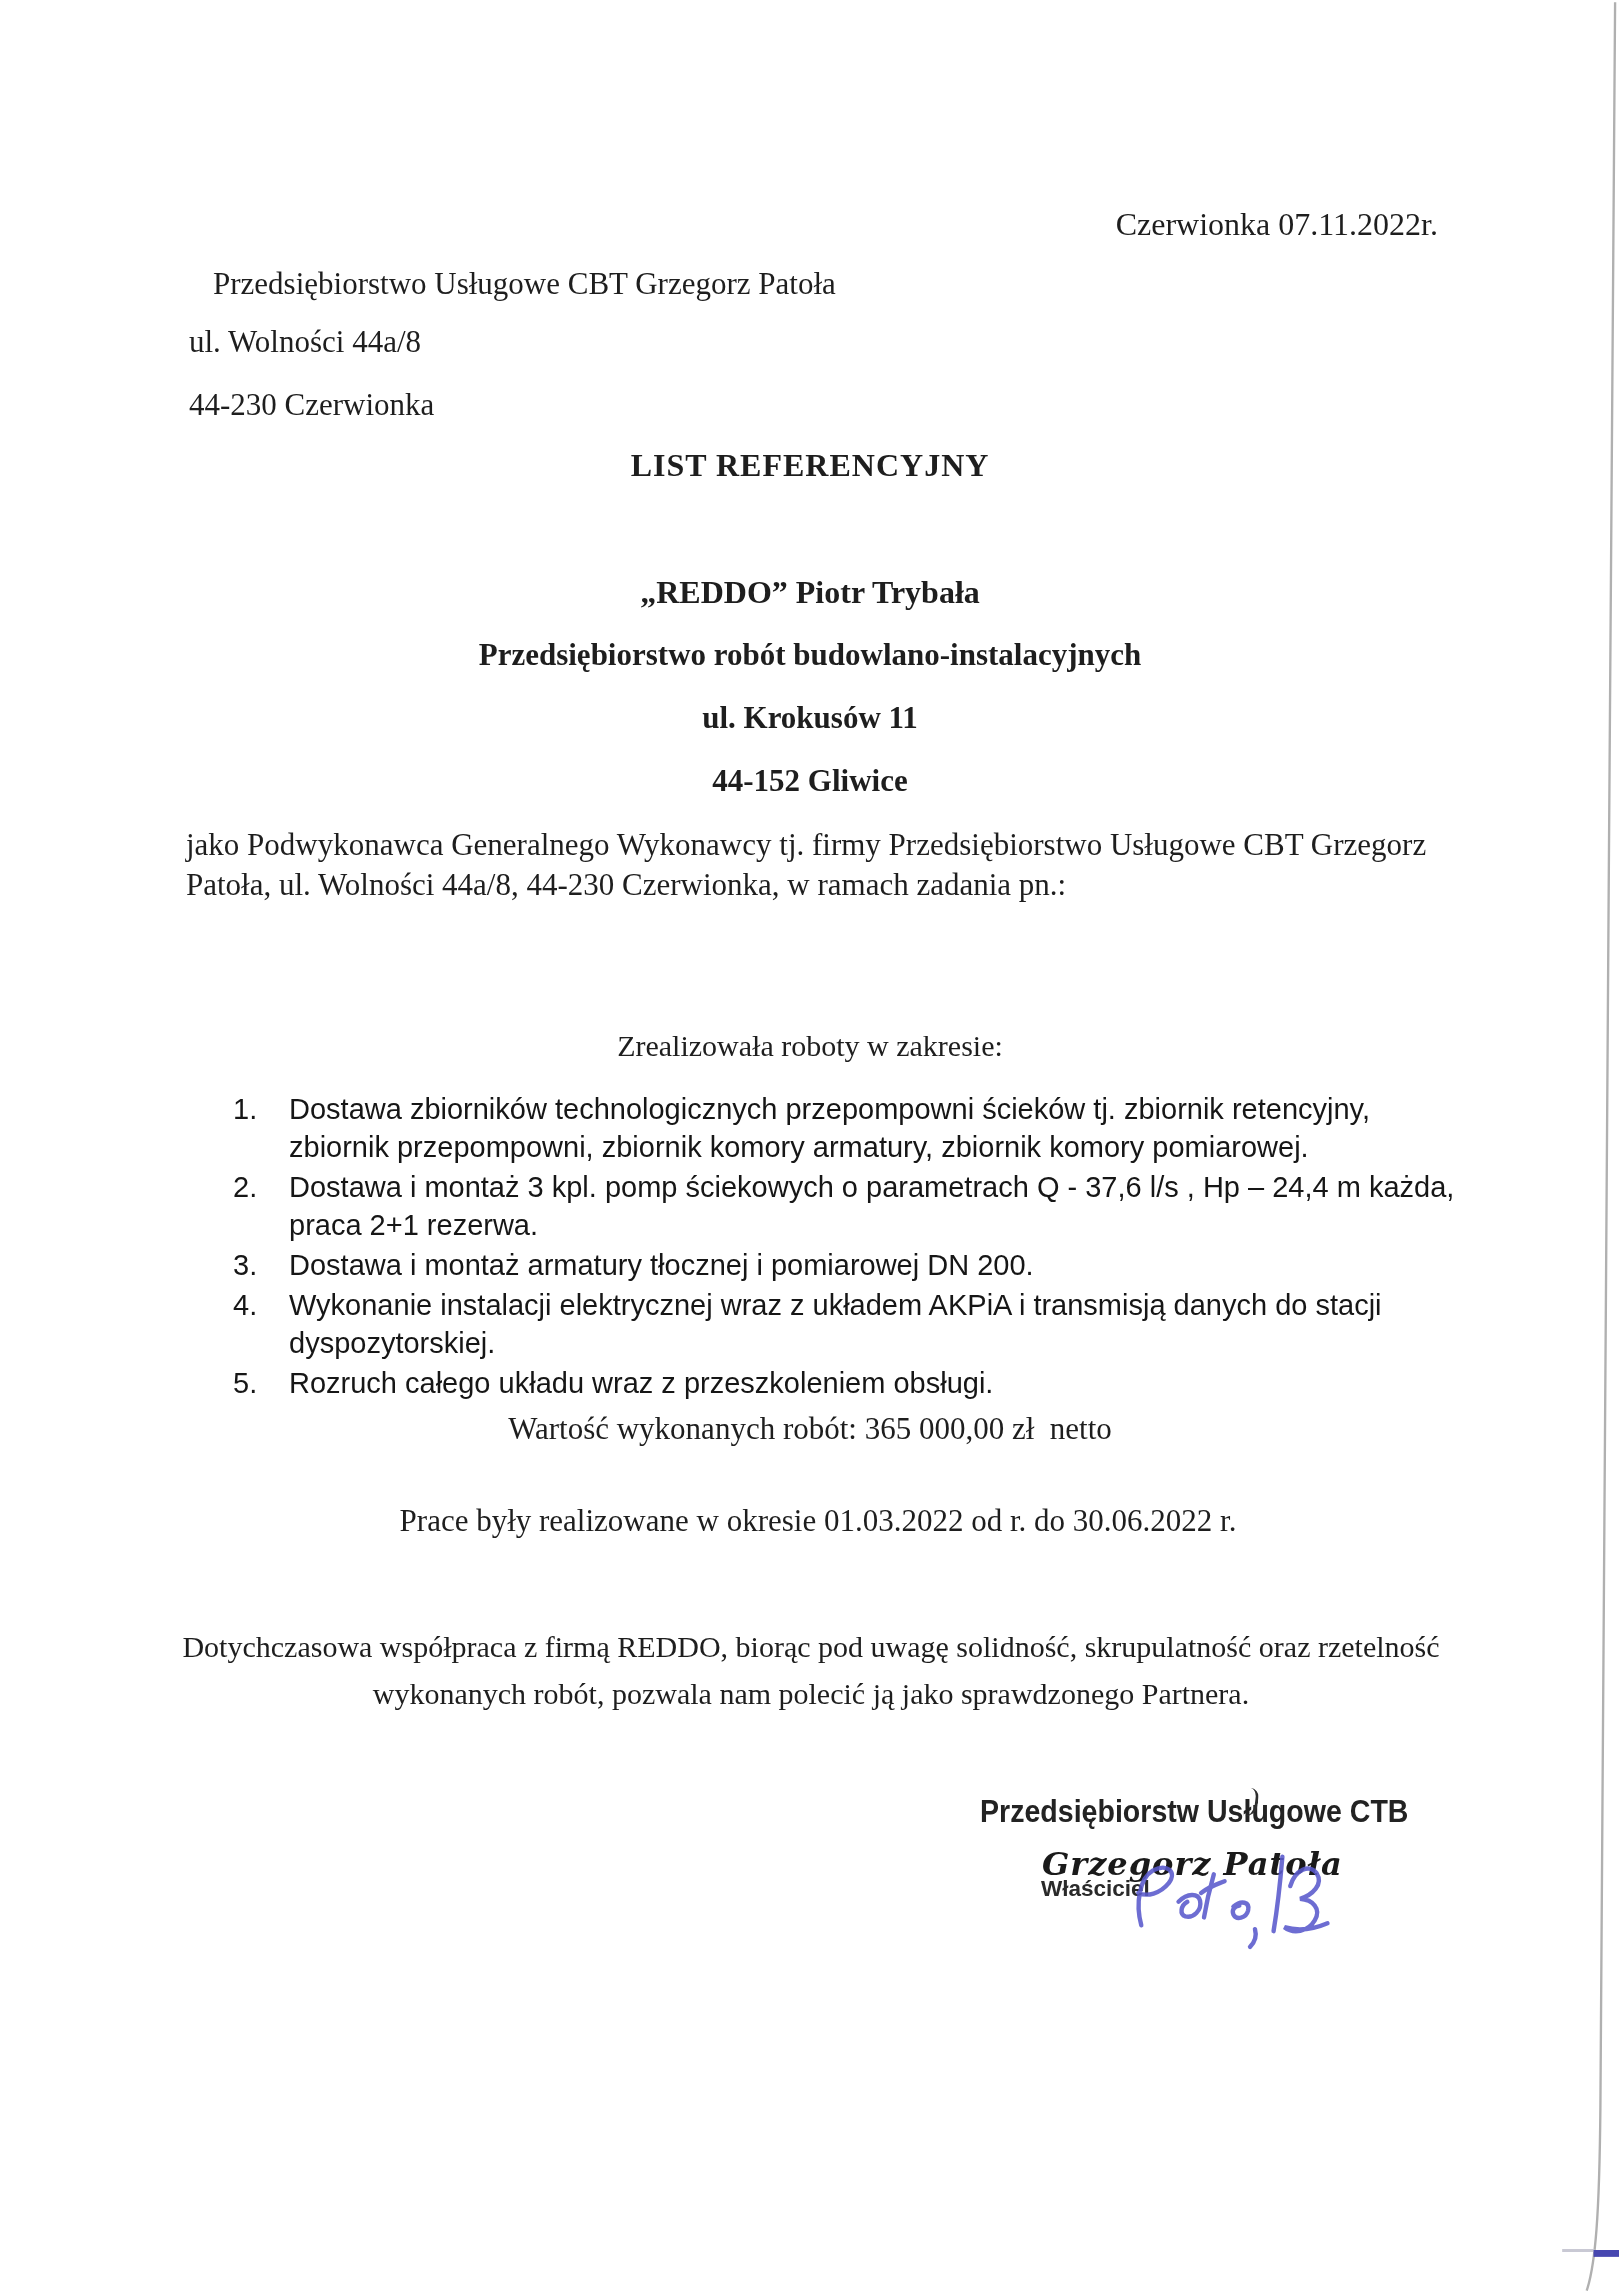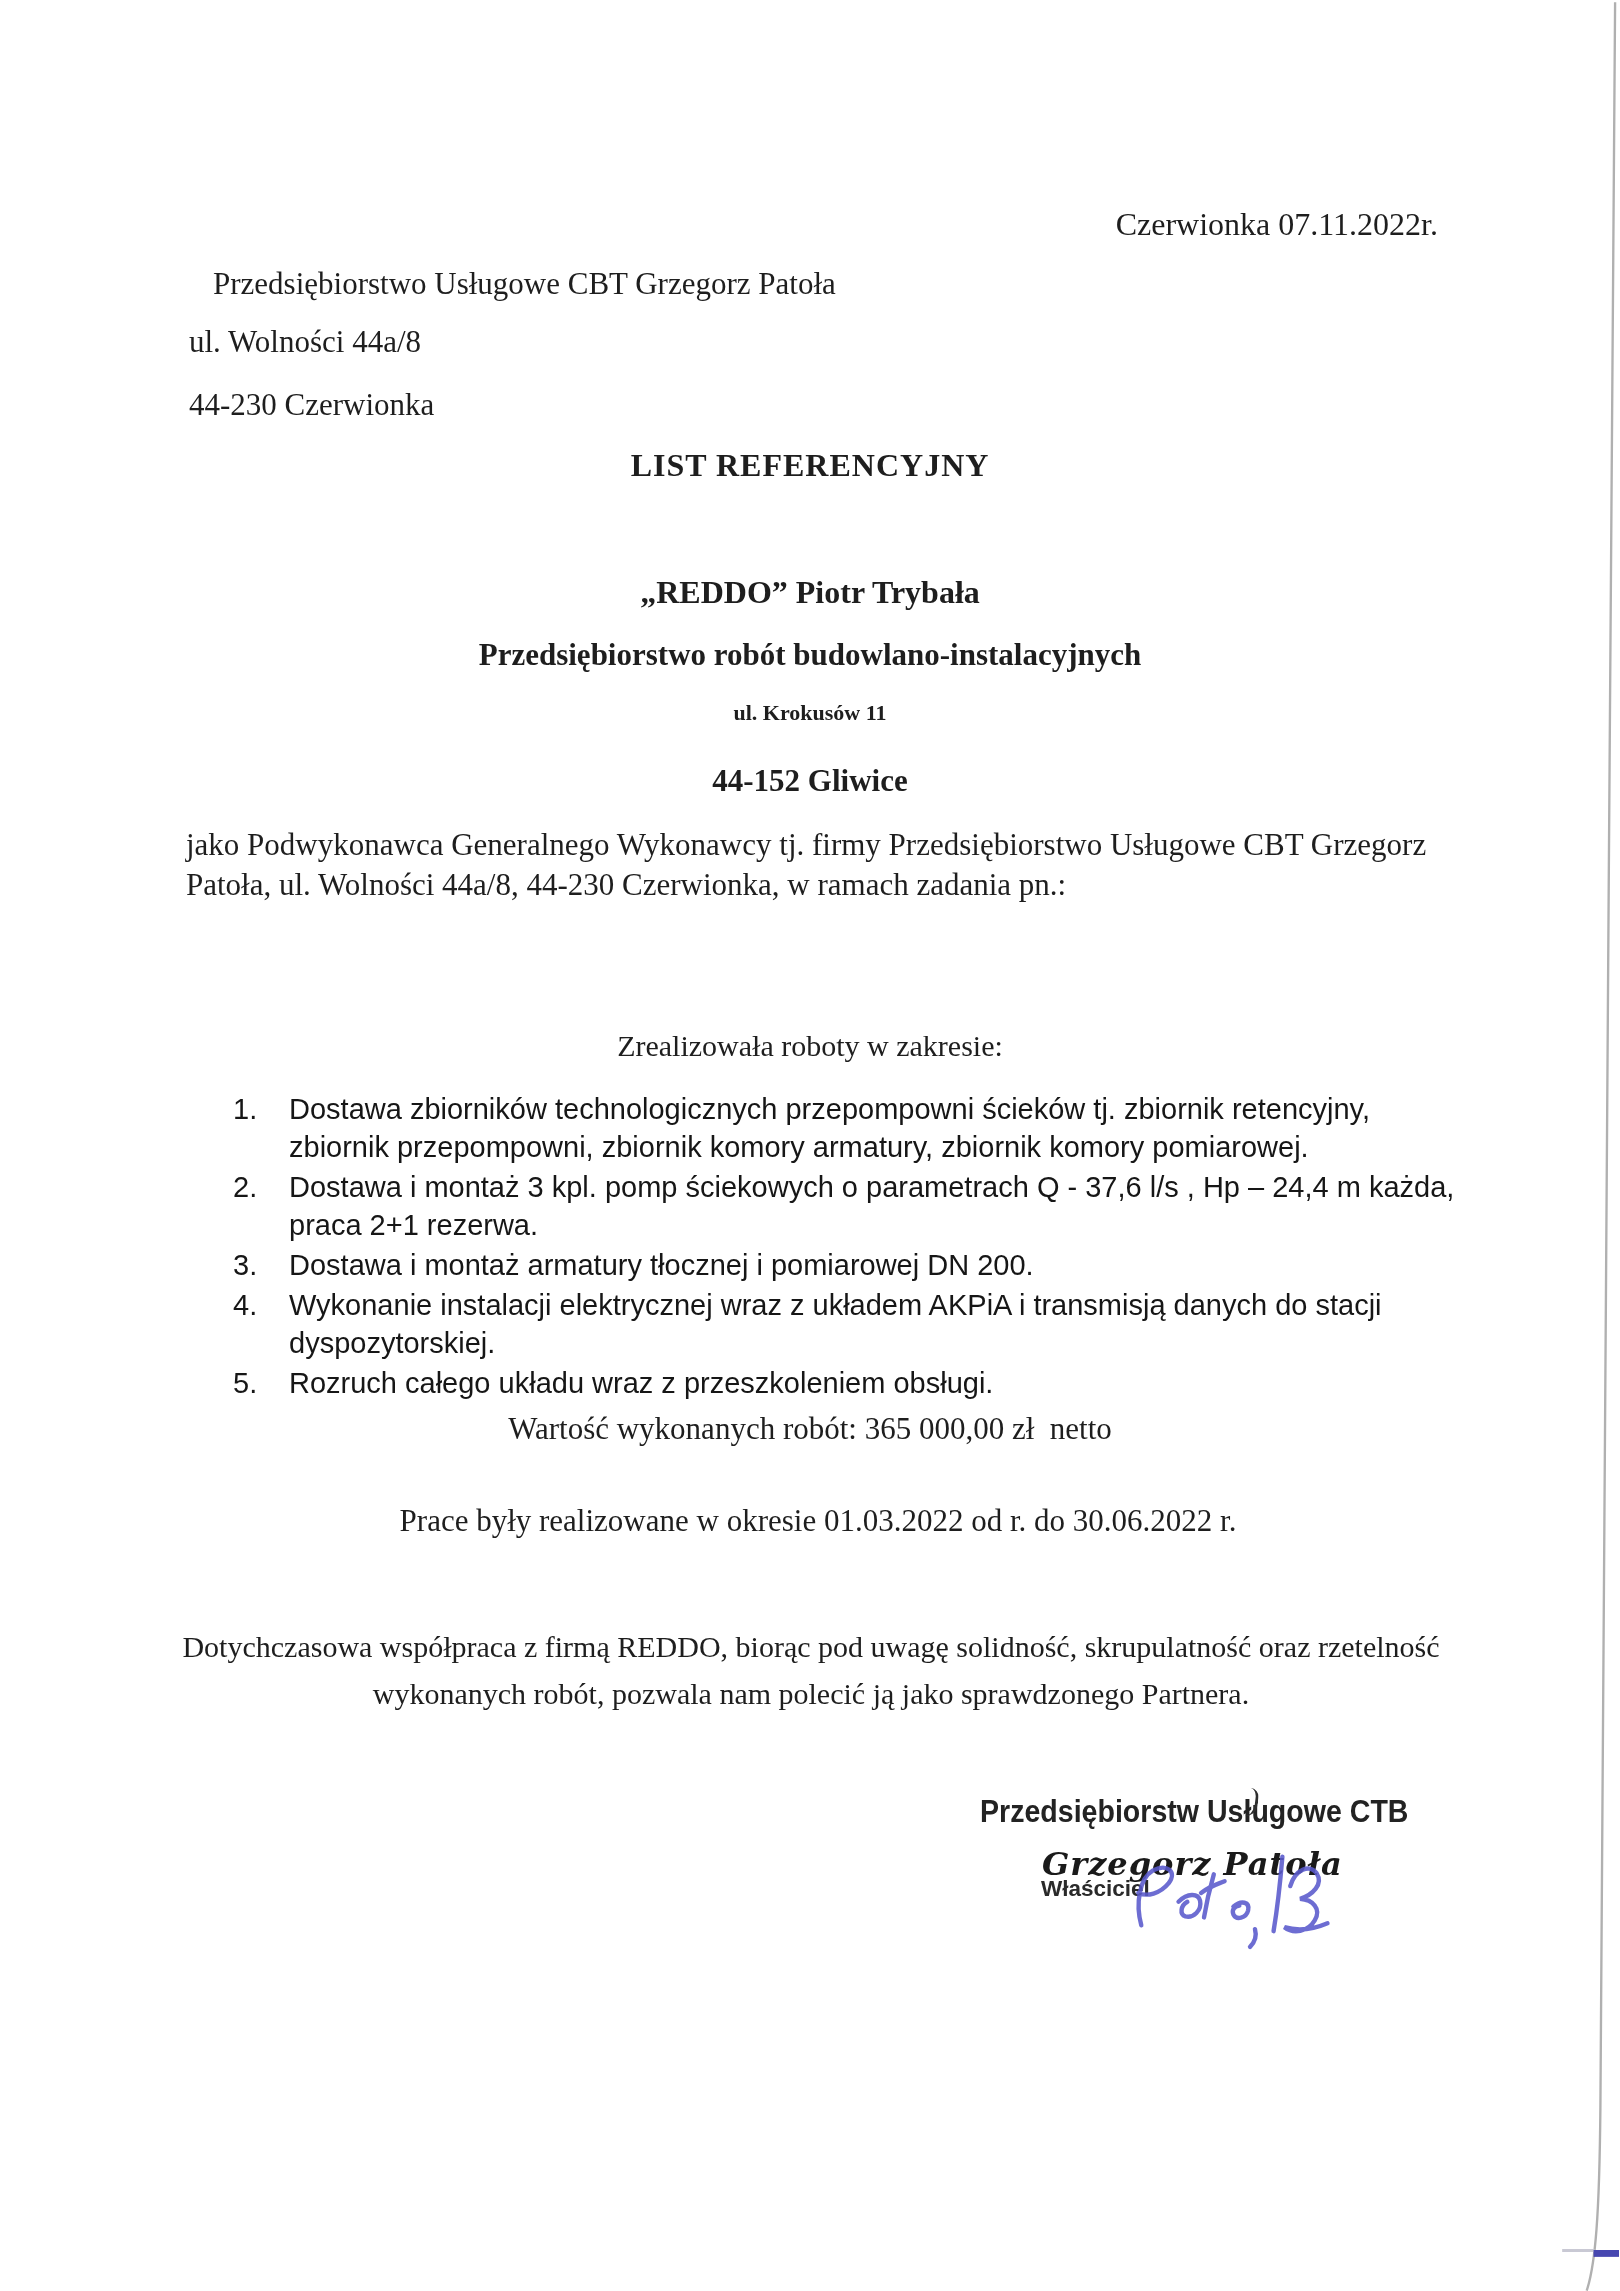--- a/index.html
+++ b/index.html
@@ -17,21 +17,21 @@
 
   .date-line        { top:206px; right:182px; font-size:32px; }
   .sender-name      { top:266px; left:189px; font-size:31px;margin-left:24px; }
   .sender-street    { top:324px; left:189px; font-size:31px; }
   .sender-city      { top:387px; left:189px; font-size:31px; }
 
   .doc-title        { top:447px; font-size:32px; font-weight:bold; letter-spacing:1px; }
   .intro-line       { top:512px; font-size:31px; }
   .contractor-name  { top:574px; font-size:32px; font-weight:bold; }
   .contractor-desc  { top:637px; font-size:31px; font-weight:bold; }
-  .contractor-street{ top:700px; font-size:22px; font-weight:bold; }
+  .contractor-street{ top:700px; font-size:31px; font-weight:bold; }
   .contractor-city  { top:763px; font-size:31px; font-weight:bold; }
 
   .role-para {
     top:825px; left:186px; width:1269px;
     font-size:31px; line-height:40px;
   }
   .task-title {
     top:929px; left:176px; width:1274px;
     text-align:center; font-weight:bold;
     font-size:30px; line-height:43px;

